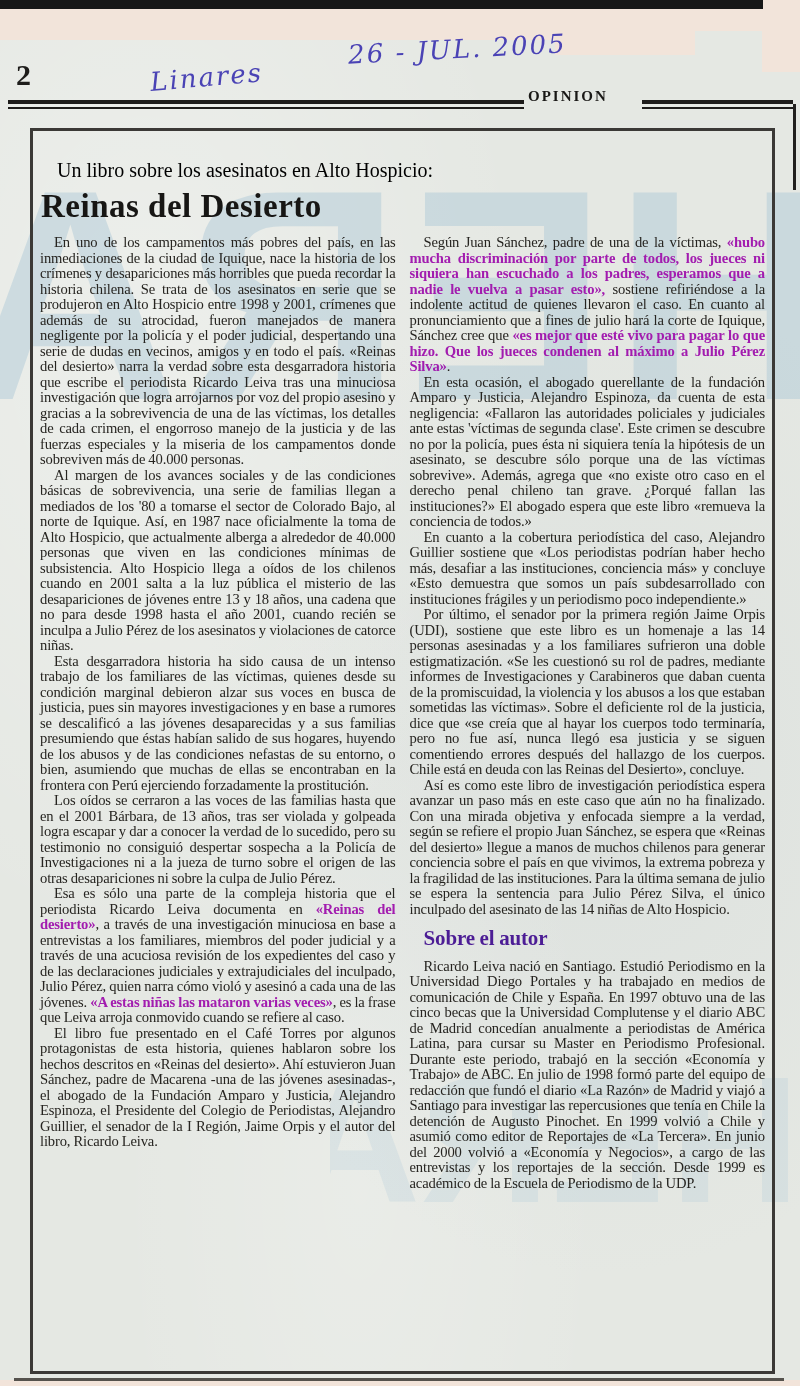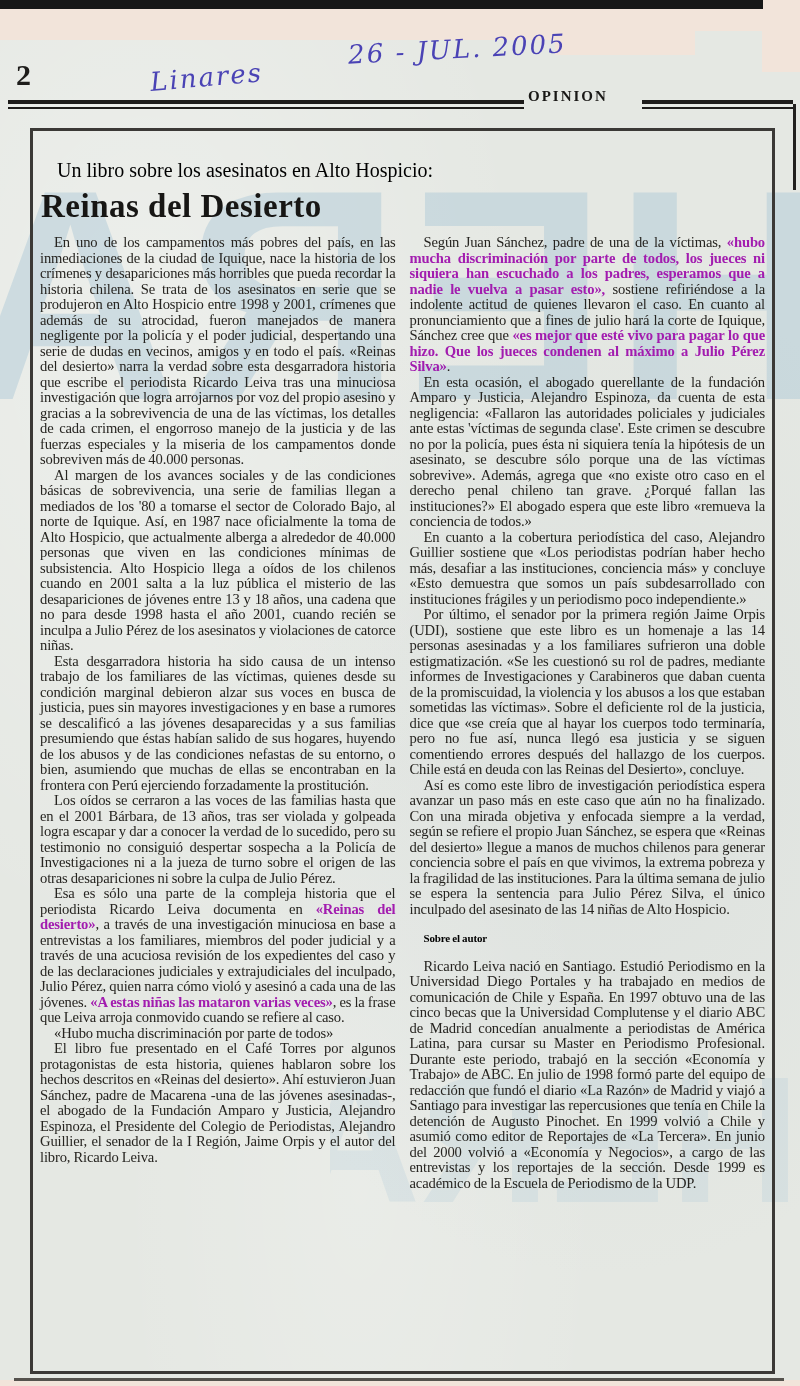--- a/index.html
+++ b/index.html
@@ -53,21 +53,21 @@
   .kicker{margin:28px 0 0 24px;font-size:20px;color:#000000;}
   .title{margin:6px 0 0 8px;font-size:33px;font-weight:bold;letter-spacing:.5px;color:#171614;font-family:"Liberation Serif", serif;}
   .columns{display:flex;gap:14px;padding:10px 7px 0 7px;height:1128px;overflow:hidden;}
   .col{
     width:50%; text-align:justify; hyphens:auto;
     font-size:14.6px; line-height:15.5px; letter-spacing:-0.15px; word-spacing:-0.4px;
     color:#262420;
   }
   .col p{margin:0;}
   .para{text-indent:14px;}
-  .subhead{font-weight:bold;font-size:11px;text-indent:14px;margin:14px 0 12px 0 !important;color:#000000;}
+  .subhead{font-weight:bold;font-size:21px;text-indent:14px;margin:14px 0 12px 0 !important;color:#4c1d95;}
   .col b{color:#a21caf;}
 </style>
 </head>
 <body>
 
 <div class="page">
   <div class="clipping">
     <div class="ghost ghost-top">HERALDO</div>
     <div class="ghost ghost-bottom">HERALDO</div>
   </div>
@@ -87,21 +87,20 @@
   <div class="article-box">
     <div class="kicker">Un libro sobre los asesinatos en Alto Hospicio:</div>
     <h1 class="title">Reinas del Desierto</h1>
     <div class="columns">
       <div class="col" lang="es">
           <p class="para"><span>En uno de los campamentos más pobres del país, en las inmediaciones de la ciudad de Iquique, nace la historia de los crímenes y desapariciones más horribles que pueda recordar la historia chilena. Se trata de los asesinatos en serie que se produjeron en Alto Hospicio entre 1998 y 2001, crímenes que además de su atrocidad, fueron manejados de manera negligente por la policía y el poder judicial, despertando una serie de dudas en vecinos, amigos y en todo el país. «Reinas del desierto» narra la verdad sobre esta desgarradora historia que escribe el periodista Ricardo Leiva tras una minuciosa investigación que logra arrojarnos por voz del propio asesino y gracias a la sobrevivencia de una de las víctimas, los detalles de cada crimen, el engorroso manejo de la justicia y de las fuerzas especiales y la miseria de los campamentos donde sobreviven más de 40.000 personas.</span></p>
           <p class="para"><span>Al margen de los avances sociales y de las condiciones básicas de sobrevivencia, una serie de familias llegan a mediados de los '80 a tomarse el sector de Colorado Bajo, al norte de Iquique. Así, en 1987 nace oficialmente la toma de Alto Hospicio, que actualmente alberga a alrededor de 40.000 personas que viven en las condiciones mínimas de subsistencia. Alto Hospicio llega a oídos de los chilenos cuando en 2001 salta a la luz pública el misterio de las desapariciones de jóvenes entre 13 y 18 años, una cadena que no para desde 1998 hasta el año 2001, cuando recién se inculpa a Julio Pérez de los asesinatos y violaciones de catorce niñas.</span></p>
           <p class="para"><span>Esta desgarradora historia ha sido causa de un intenso trabajo de los familiares de las víctimas, quienes desde su condición marginal debieron alzar sus voces en busca de justicia, pues sin mayores investigaciones y en base a rumores se descalificó a las jóvenes desaparecidas y a sus familias presumiendo que éstas habían salido de sus hogares, huyendo de los abusos y de las condiciones nefastas de su entorno, o bien, asumiendo que muchas de ellas se encontraban en la frontera con Perú ejerciendo forzadamente la prostitución.</span></p>
           <p class="para"><span>Los oídos se cerraron a las voces de las familias hasta que en el 2001 Bárbara, de 13 años, tras ser violada y golpeada logra escapar y dar a conocer la verdad de lo sucedido, pero su testimonio no consiguió despertar sospecha a la Policía de Investigaciones ni a la jueza de turno sobre el origen de las otras desapariciones ni sobre la culpa de Julio Pérez.</span></p>
           <p class="para"><span>Esa es sólo una parte de la compleja historia que el periodista Ricardo Leiva documenta en </span><b>«Reinas del desierto»</b><span>, a través de una investigación minuciosa en base a entrevistas a los familiares, miembros del poder judicial y a través de una acuciosa revisión de los expedientes del caso y de las declaraciones judiciales y extrajudiciales del inculpado, Julio Pérez, quien narra cómo violó y asesinó a cada una de las jóvenes. </span><b>«A estas niñas las mataron varias veces»</b><span>, es la frase que Leiva arroja conmovido cuando se refiere al caso.</span></p>
-          <p class="para"><span>«Hubo mucha discriminación por parte de todos»</span></p>
           <p class="para"><span>El libro fue presentado en el Café Torres por algunos protagonistas de esta historia, quienes hablaron sobre los hechos descritos en «Reinas del desierto». Ahí estuvieron Juan Sánchez, padre de Macarena -una de las jóvenes asesinadas-, el abogado de la Fundación Amparo y Justicia, Alejandro Espinoza, el Presidente del Colegio de Periodistas, Alejandro Guillier, el senador de la I Región, Jaime Orpis y el autor del libro, Ricardo Leiva.</span></p>
         </div>
       <div class="col" lang="es">
           <p class="para"><span>Según Juan Sánchez, padre de una de la víctimas, </span><b>«hubo mucha discriminación por parte de todos, los jueces ni siquiera han escuchado a los padres, esperamos que a nadie le vuelva a pasar esto»,</b><span> sostiene refiriéndose a la indolente actitud de quienes llevaron el caso. En cuanto al pronunciamiento que a fines de julio hará la corte de Iquique, Sánchez cree que </span><b>«es mejor que esté vivo para pagar lo que hizo. Que los jueces condenen al máximo a Julio Pérez Silva»</b><span>.</span></p>
           <p class="para"><span>En esta ocasión, el abogado querellante de la fundación Amparo y Justicia, Alejandro Espinoza, da cuenta de esta negligencia: «Fallaron las autoridades policiales y judiciales ante estas 'víctimas de segunda clase'. Este crimen se descubre no por la policía, pues ésta ni siquiera tenía la hipótesis de un asesinato, se descubre sólo porque una de las víctimas sobrevive». Además, agrega que «no existe otro caso en el derecho penal chileno tan grave. ¿Porqué fallan las instituciones?» El abogado espera que este libro «remueva la conciencia de todos.»</span></p>
           <p class="para"><span>En cuanto a la cobertura periodística del caso, Alejandro Guillier sostiene que «Los periodistas podrían haber hecho más, desafiar a las instituciones, conciencia más» y concluye «Esto demuestra que somos un país subdesarrollado con instituciones frágiles y un periodismo poco independiente.»</span></p>
           <p class="para"><span>Por último, el senador por la primera región Jaime Orpis (UDI), sostiene que este libro es un homenaje a las 14 personas asesinadas y a los familiares sufrieron una doble estigmatización. «Se les cuestionó su rol de padres, mediante informes de Investigaciones y Carabineros que daban cuenta de la promiscuidad, la violencia y los abusos a los que estaban sometidas las víctimas». Sobre el deficiente rol de la justicia, dice que «se creía que al hayar los cuerpos todo terminaría, pero no fue así, nunca llegó esa justicia y se siguen comentiendo errores después del hallazgo de los cuerpos. Chile está en deuda con las Reinas del Desierto», concluye.</span></p>
           <p class="para"><span>Así es como este libro de investigación periodística espera avanzar un paso más en este caso que aún no ha finalizado. Con una mirada objetiva y enfocada siempre a la verdad, según se refiere el propio Juan Sánchez, se espera que «Reinas del desierto» llegue a manos de muchos chilenos para generar conciencia sobre el país en que vivimos, la extrema pobreza y la fragilidad de las instituciones. Para la última semana de julio se espera la sentencia para Julio Pérez Silva, el único inculpado del asesinato de las 14 niñas de Alto Hospicio.</span></p>
           <p class="subhead"><span>Sobre el autor</span></p>
           <p class="para"><span>Ricardo Leiva nació en Santiago. Estudió Periodismo en la Universidad Diego Portales y ha trabajado en medios de comunicación de Chile y España. En 1997 obtuvo una de las cinco becas que la Universidad Complutense y el diario ABC de Madrid concedían anualmente a periodistas de América Latina, para cursar su Master en Periodismo Profesional. Durante este periodo, trabajó en la sección «Economía y Trabajo» de ABC. En julio de 1998 formó parte del equipo de redacción que fundó el diario «La Razón» de Madrid y viajó a Santiago para investigar las repercusiones que tenía en Chile la detención de Augusto Pinochet. En 1999 volvió a Chile y asumió como editor de Reportajes de «La Tercera». En junio del 2000 volvió a «Economía y Negocios», a cargo de las entrevistas y los reportajes de la sección. Desde 1999 es académico de la Escuela de Periodismo de la UDP.</span></p>

